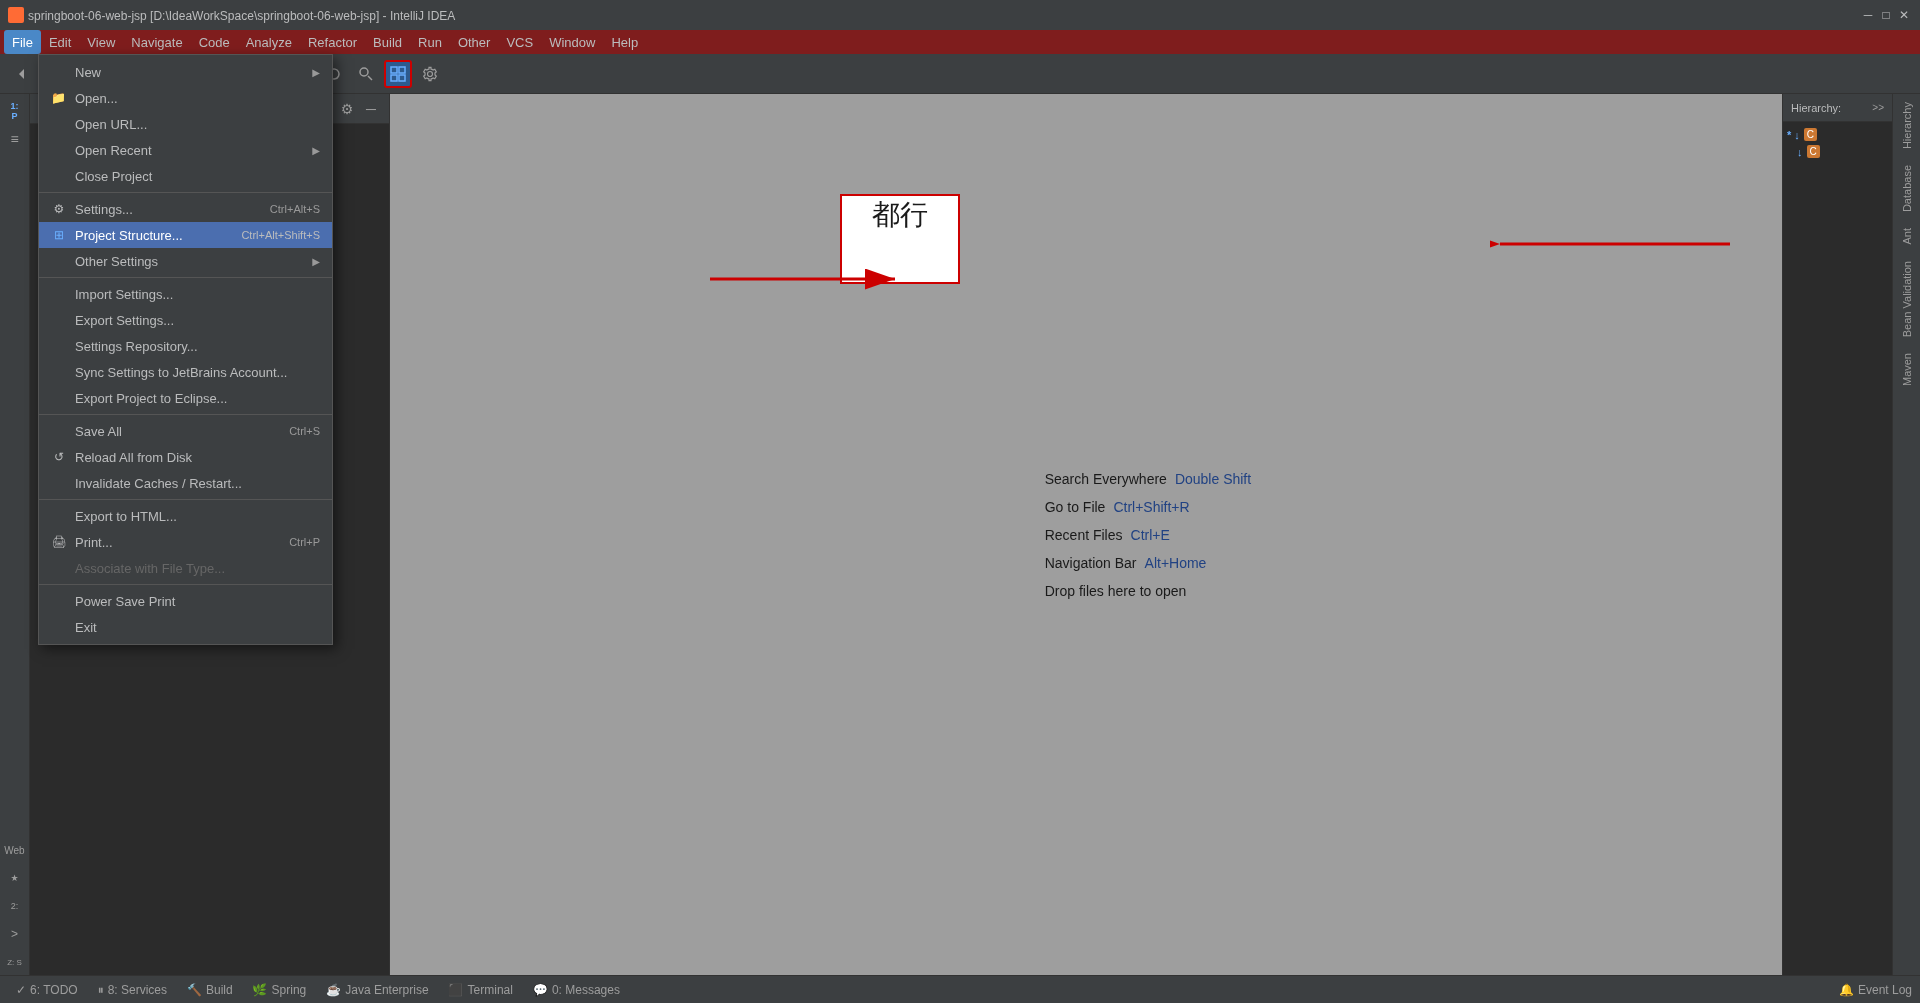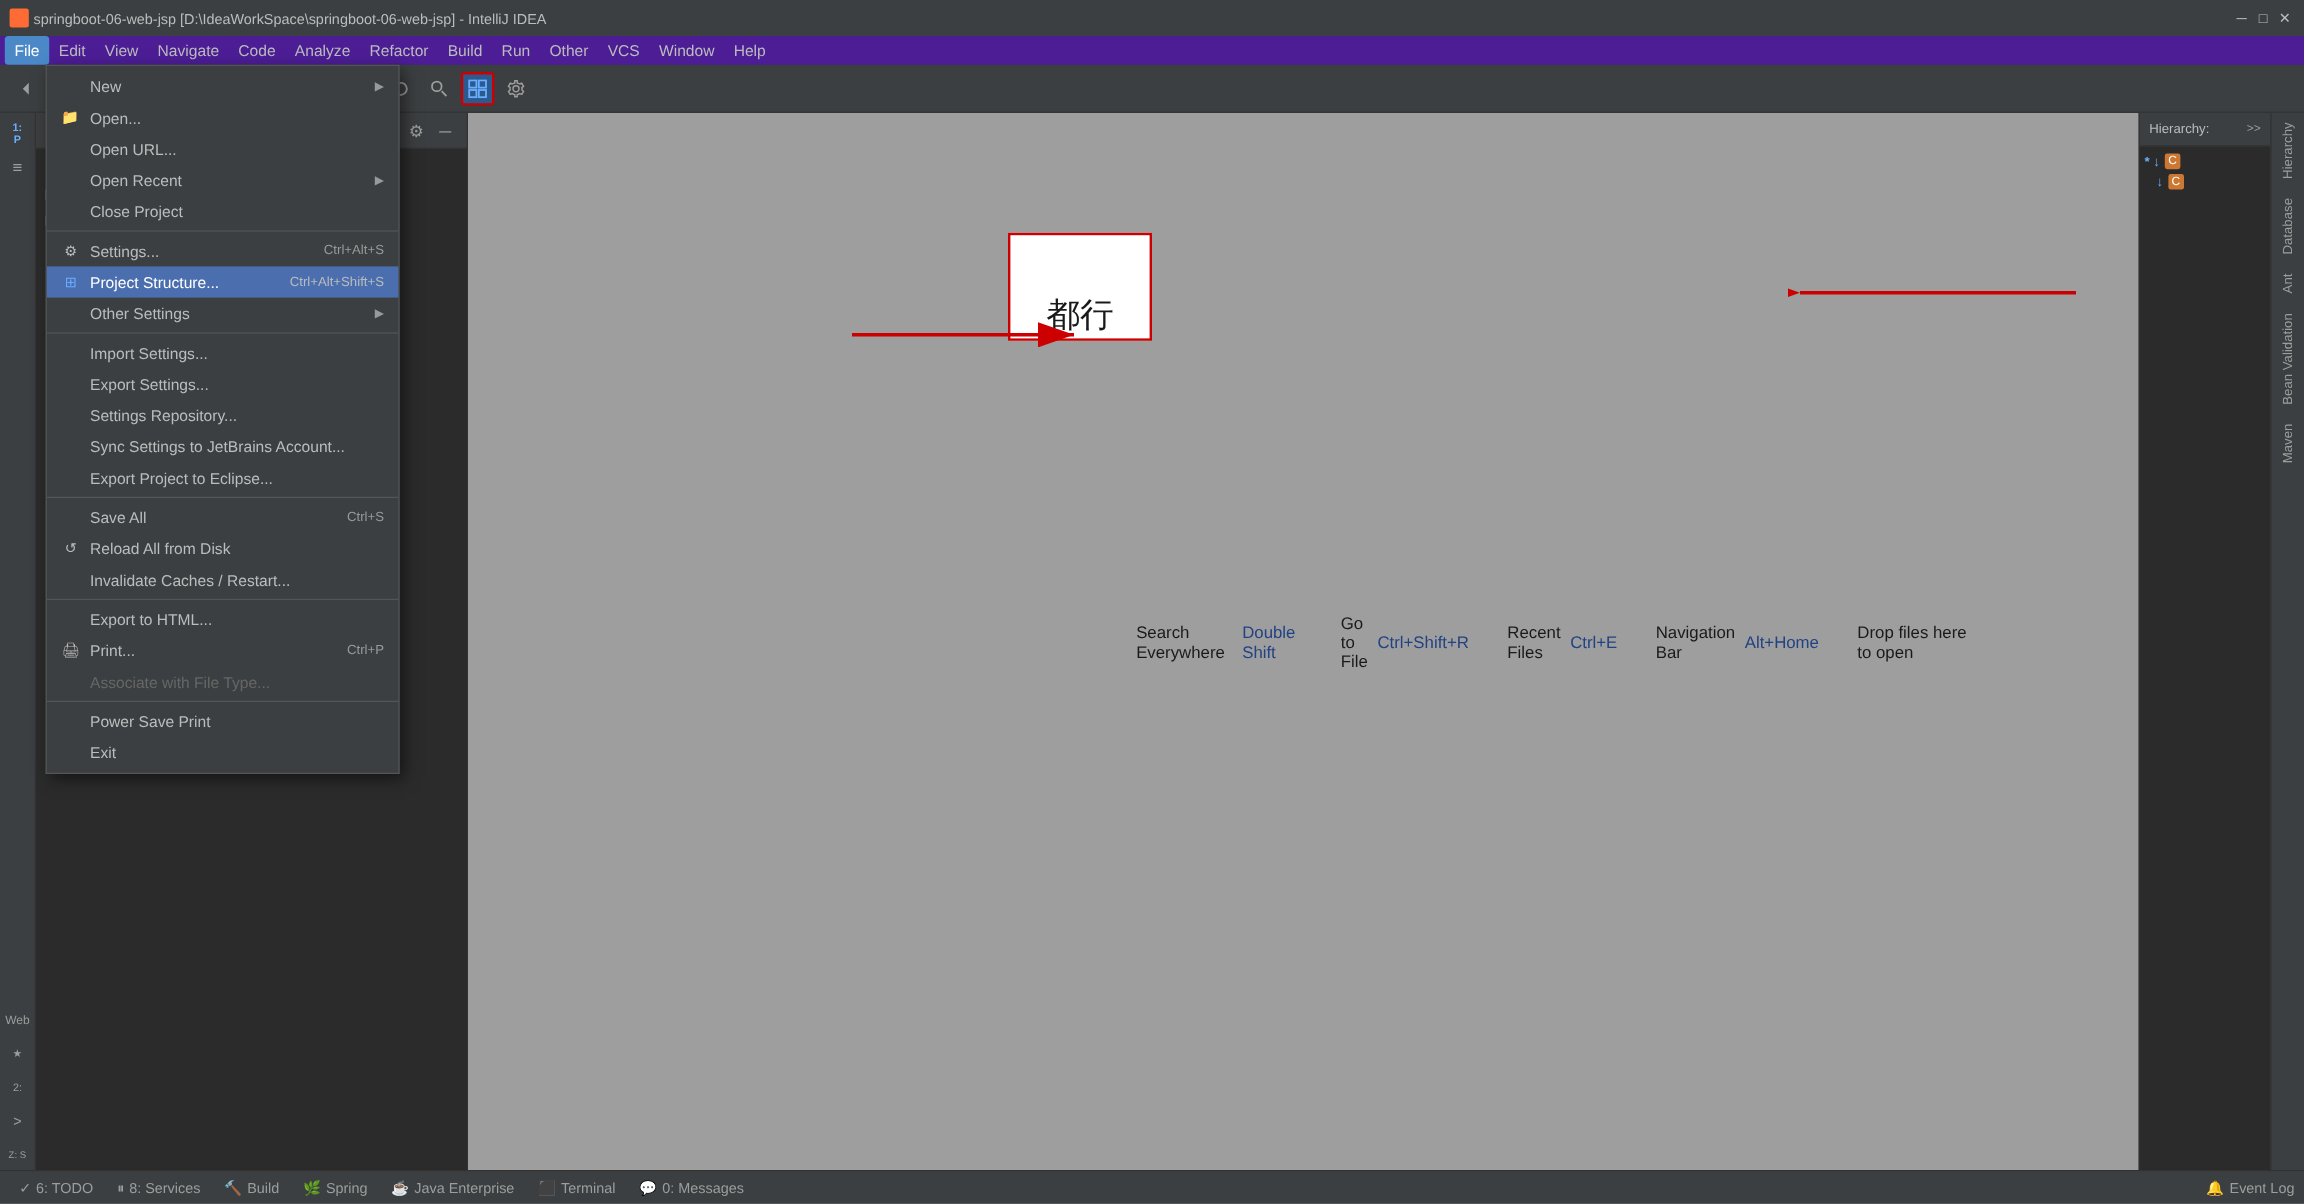--- a/index.html
+++ b/index.html
@@ -52,21 +52,21 @@
       cursor: pointer;
       font-size: 12px;
       display: flex;
       align-items: center;
       justify-content: center;
     }
 
     
     .menu-bar {
       height: 24px;
-      background: #4c1d95;
+      background: #7f1d1d;
       display: flex;
       align-items: flex-end;
       padding: 0 4px;
       position: relative;
       z-index: 200;
     }
     .menu-item {
       padding: 2px 8px;
       color: #bbbcbd;
       cursor: pointer;
@@ -233,43 +233,43 @@
       justify-content: center;
     }
 
     
     .welcome-shortcuts {
       position: absolute;
       left: 50%;
       top: 50%;
       transform: translate(-20%, -50%);
       display: flex;
-      flex-direction: row;
-      gap: 32px;
+      flex-direction: column;
+      gap: 12px;
     }
     .shortcut-row {
       display: flex;
       gap: 8px;
       align-items: center;
       font-size: 14px;
     }
     .shortcut-text { color: #1a1a1a; }
     .shortcut-key { color: #214283; }
 
     
     .chinese-box {
       position: absolute;
       top: 100px;
       left: 450px;
       width: 120px;
       height: 90px;
       background: white;
       border: 2px solid #cc0000;
       display: flex;
-      align-items: flex-end;
+      align-items: flex-start;
       justify-content: center;
       font-size: 28px;
       color: #1a1a1a;
       font-family: 'Microsoft YaHei', sans-serif;
     }
     .right-sidebar-tab {
       writing-mode: vertical-rl;
       transform: rotate(180deg);
       color: #9d9d9d;
       font-size: 11px;

